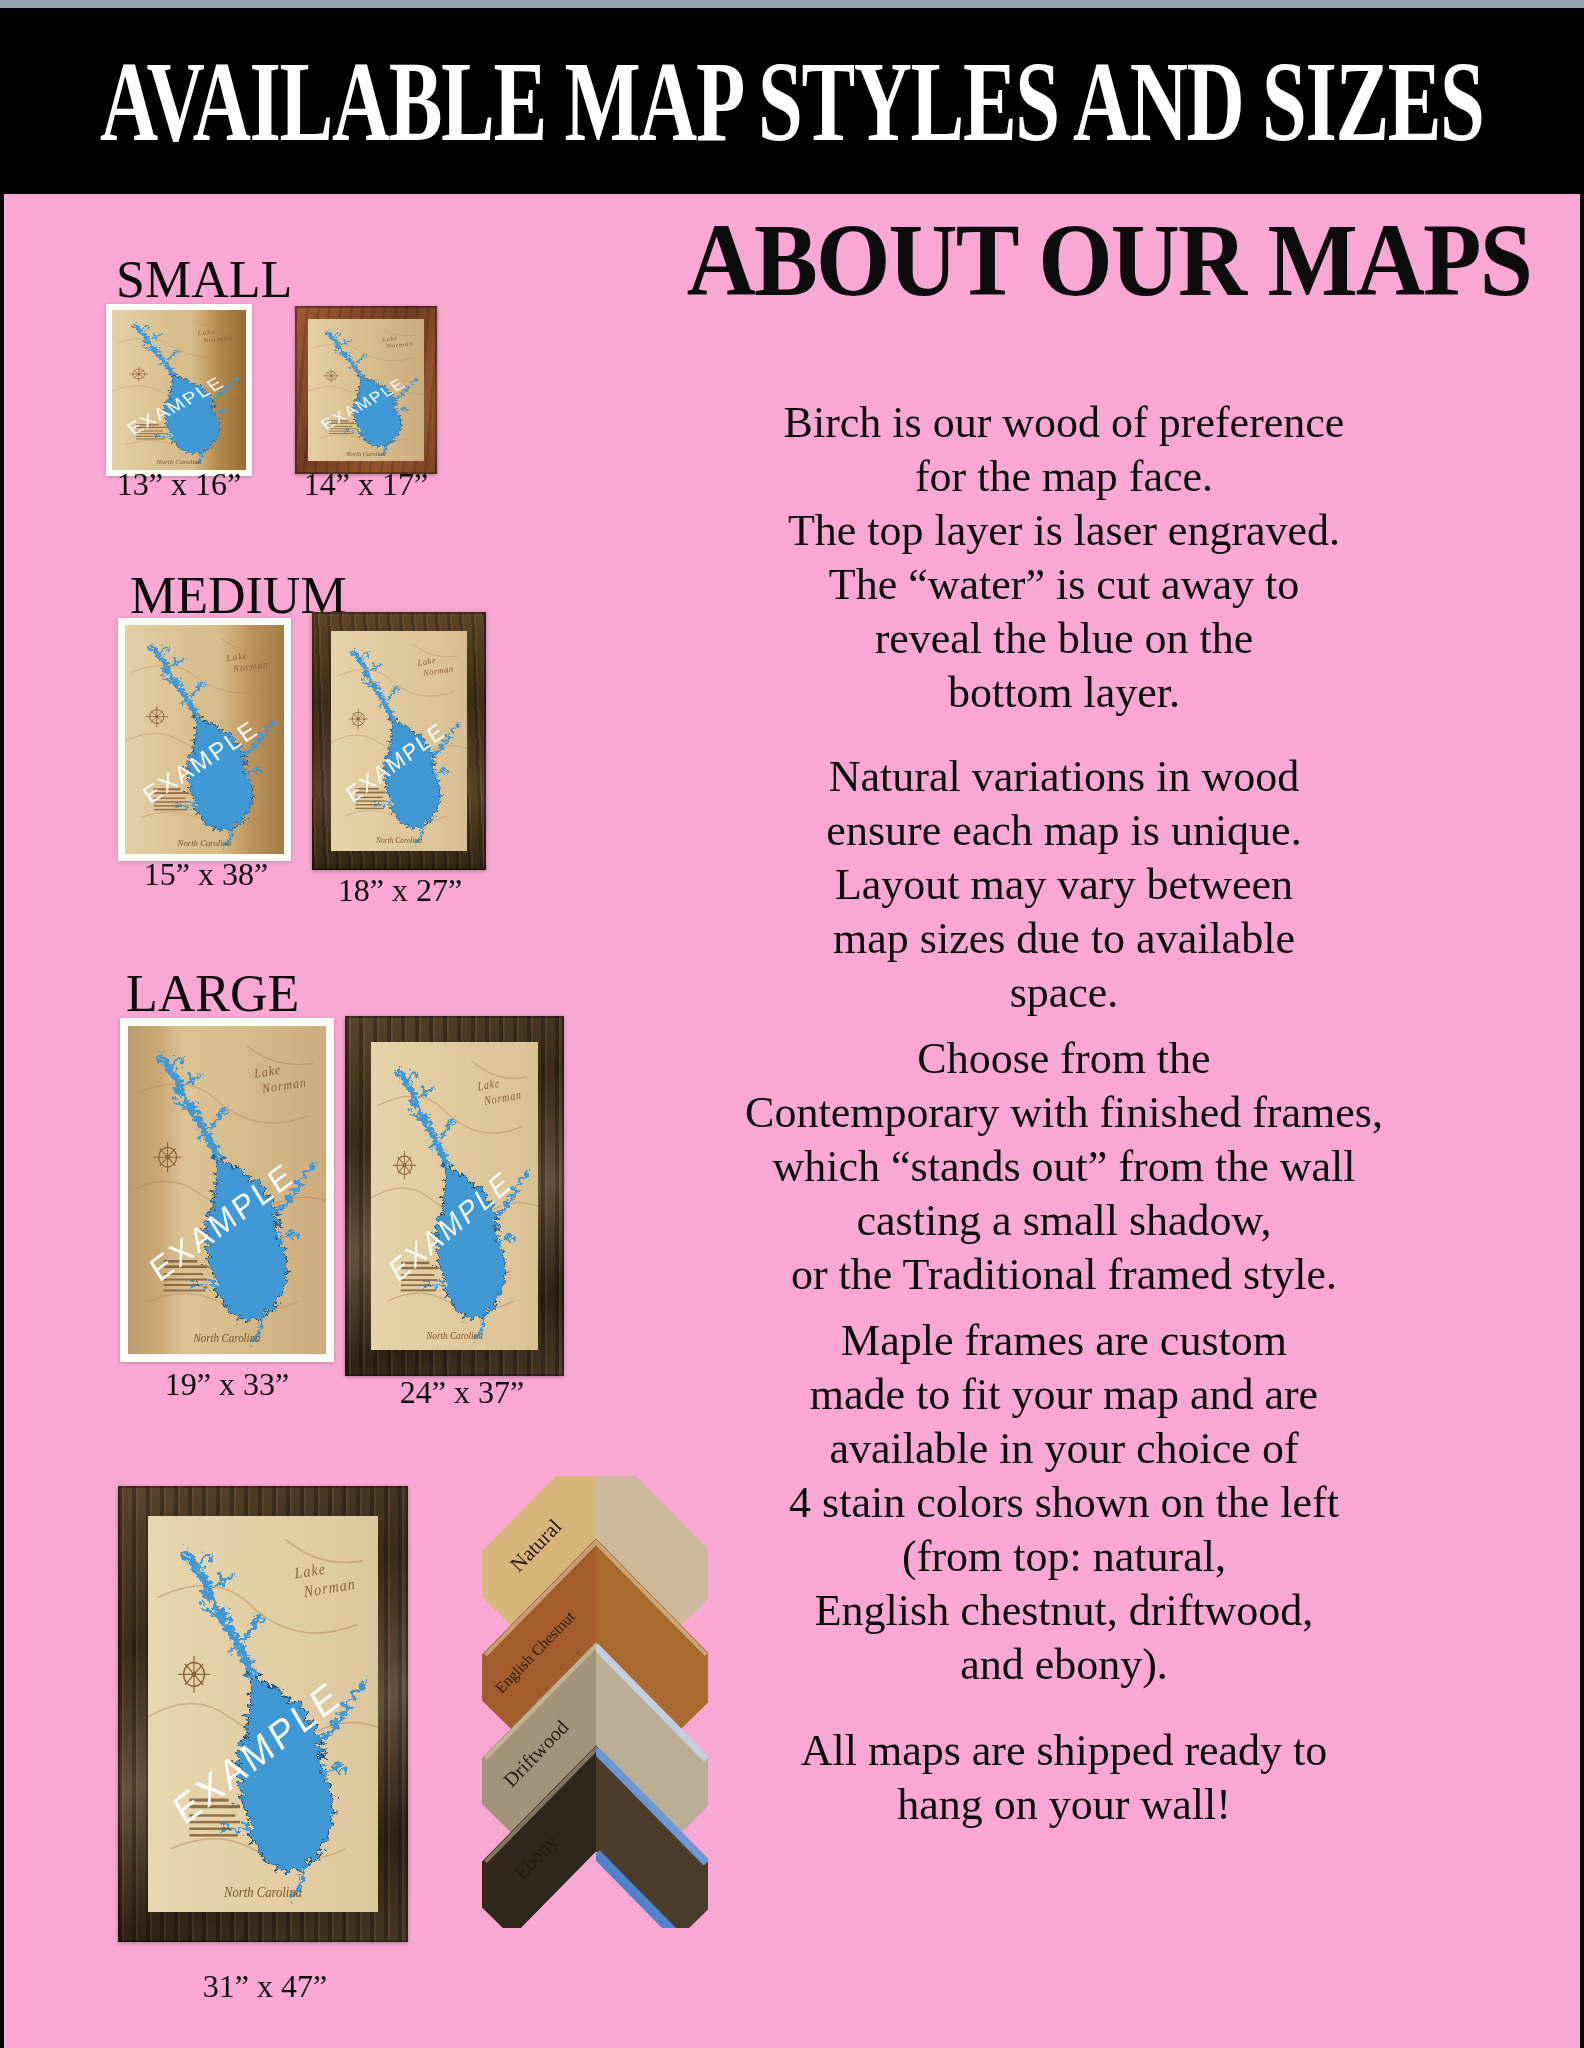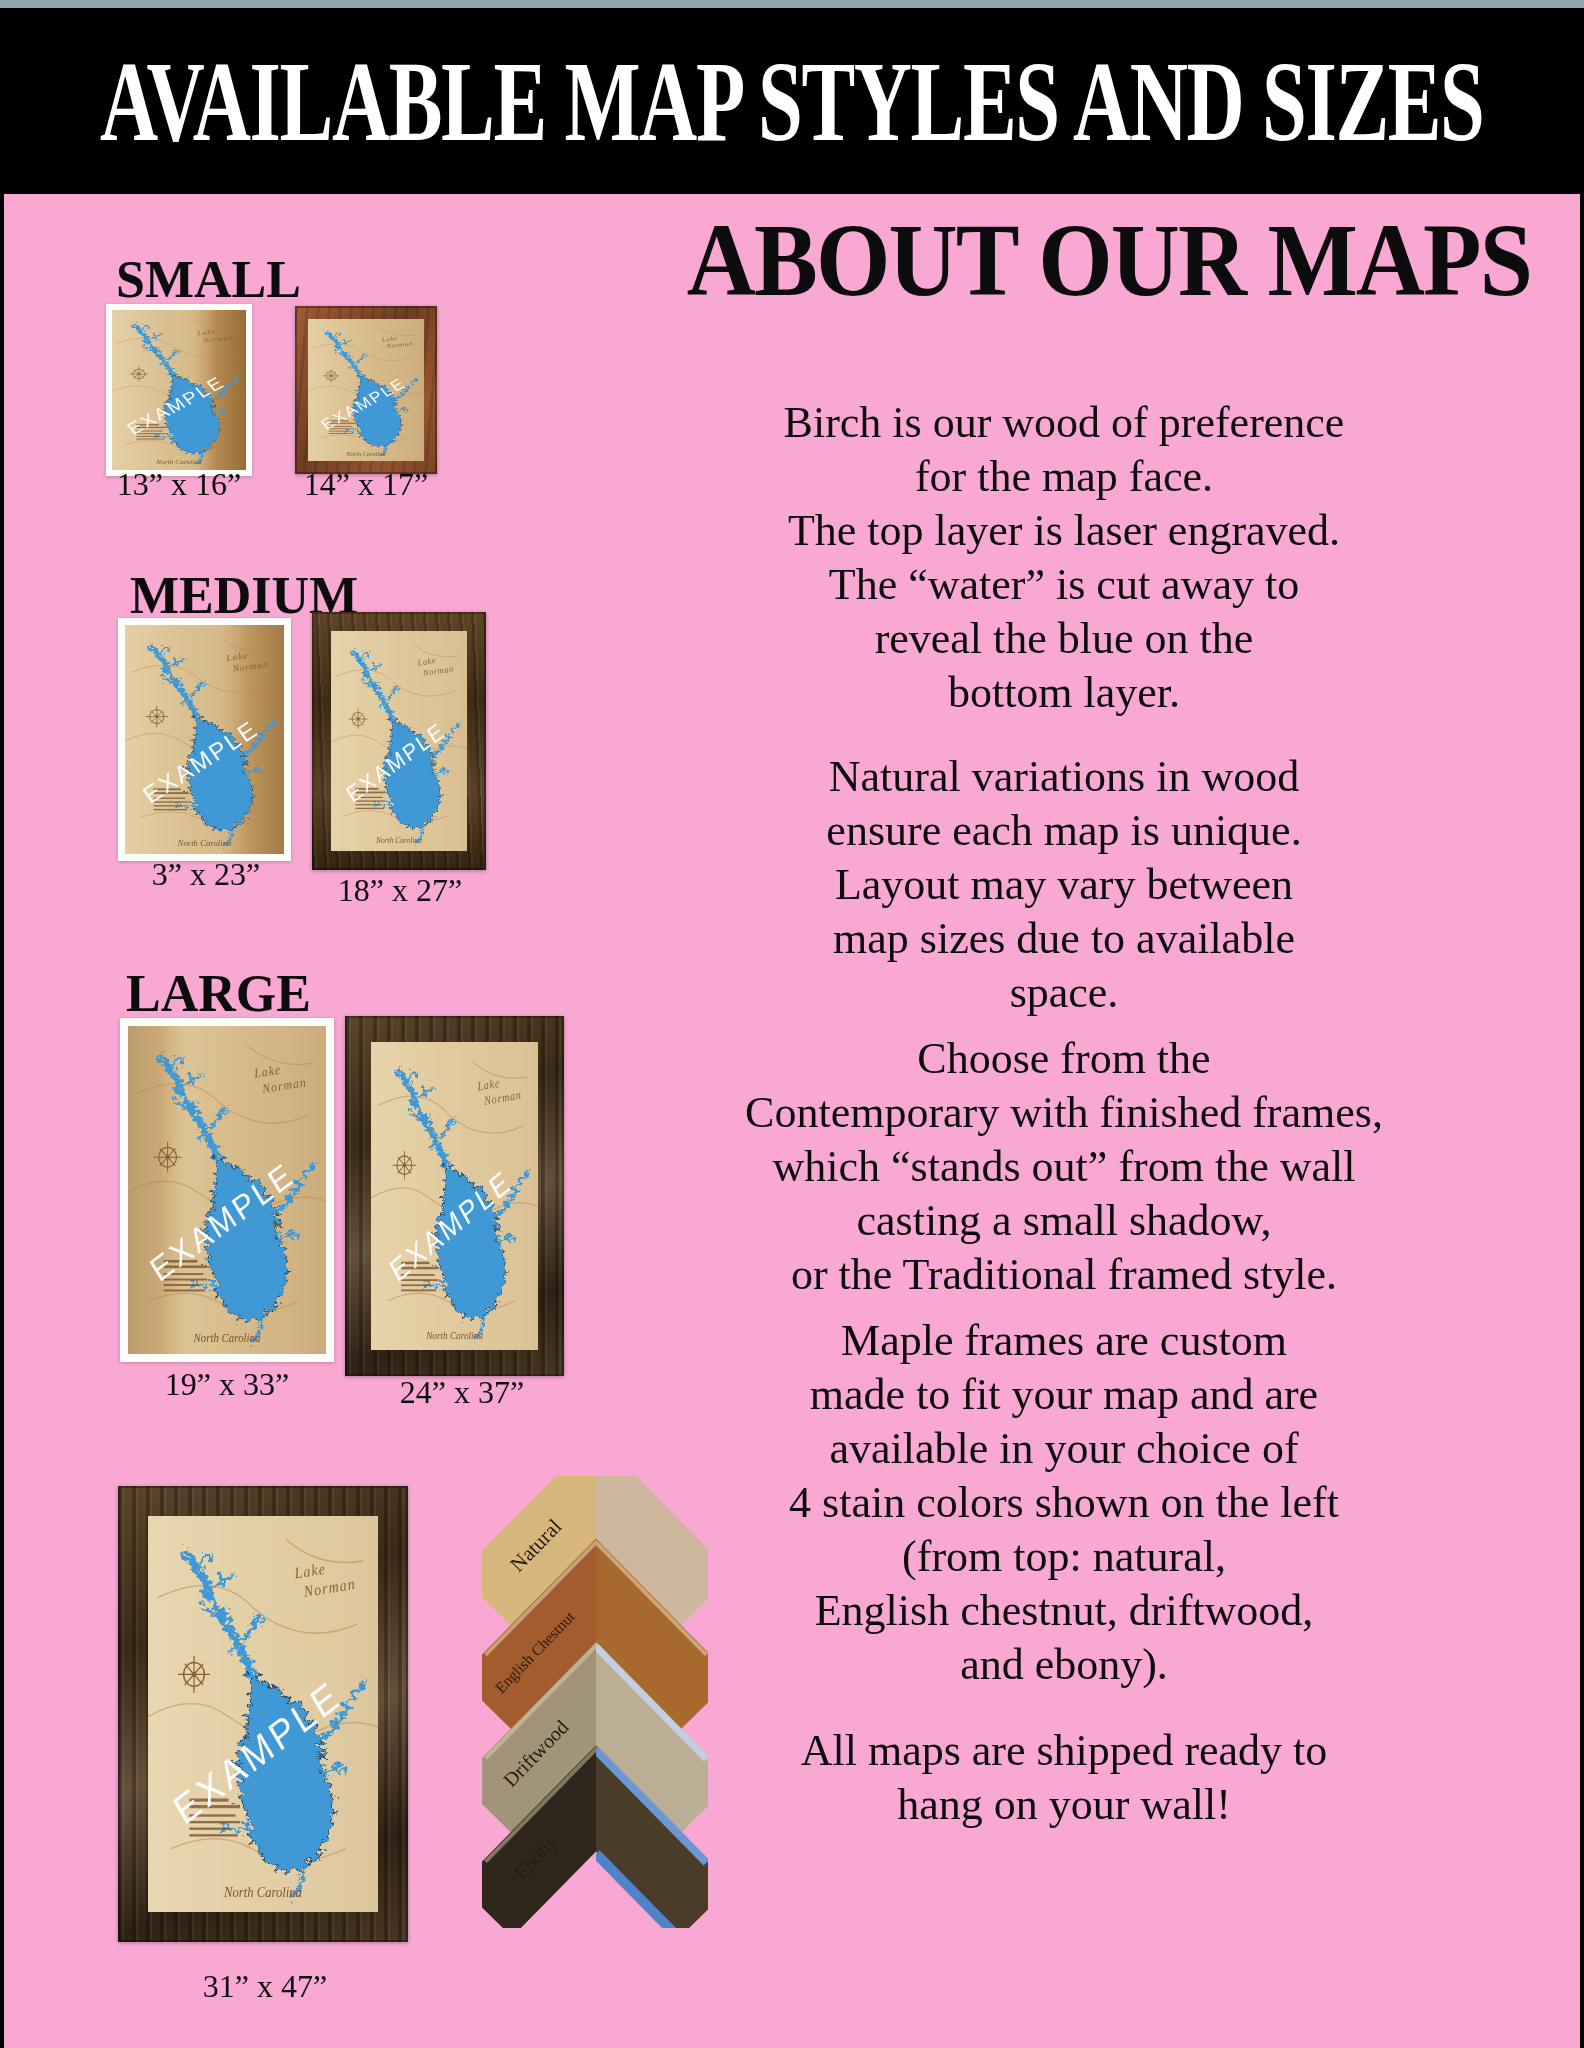--- a/index.html
+++ b/index.html
@@ -8,21 +8,21 @@
     background:#f9a8d4;box-sizing:border-box;
     border-left:4px solid #000;border-right:4px solid #000;border-bottom:6px solid #000;
     font-family:"Liberation Serif","DejaVu Serif",serif;color:#0c0c0c;overflow:hidden;
   }
   
   .banner{position:absolute;top:0;left:-4px;right:-4px;height:186px;background:#000;
     display:flex;align-items:center;justify-content:center;}
   .banner-title{color:#fff;font-weight:bold;font-size:112px;line-height:1;white-space:nowrap;
     transform:scale(0.72,1.02);letter-spacing:-2px;}
   
-  .sec-h{position:absolute;font-weight:bold;line-height:1;white-space:nowrap;letter-spacing:0;}
+  .sec-h{position:absolute;font-weight:normal;line-height:1;white-space:nowrap;letter-spacing:0;}
   #h-small {left:112px;top:246px;font-size:52px;}
   #h-medium{left:126px;top:562px;font-size:52px;}
   #h-large {left:122px;top:960px;font-size:52px;}
   #h-xl    {left:120px;top:1426px;font-size:46px;}
   
   .photo{position:absolute;background:#fdfdfa;box-sizing:border-box;padding:6px;
     box-shadow:0 1px 4px rgba(0,0,0,.22);}
   .photo svg,.frame .face svg{width:100%;height:100%;display:block;}
   .frame{position:absolute;box-sizing:border-box;
     box-shadow:inset 0 0 0 2px rgba(0,0,0,.30), 0 1px 4px rgba(0,0,0,.3);}
@@ -180,21 +180,21 @@
         <svg viewBox="0 0 200 300" preserveAspectRatio="none">
       <rect width="200" height="300" fill="url(#woodface)"></rect>
       <rect width="200" height="300" fill="#eee0bd" opacity="0.5"></rect>
           <use href="#lake-core"></use>
     </svg>
       </div>
   </div>
 
   <div class="size-cap" id="c-13">13” x 16”</div>
   <div class="size-cap" id="c-14">14” x 17”</div>
-  <div class="size-cap" id="c-15">3” x 23”</div>
+  <div class="size-cap" id="c-15">15” x 38”</div>
   <div class="size-cap" id="c-18">18” x 27”</div>
   <div class="size-cap" id="c-19">19” x 33”</div>
   <div class="size-cap" id="c-24">24” x 37”</div>
   <div class="size-cap" id="c-31">31” x 47”</div>
 
   <div class="stains">
     <svg viewBox="0 0 224 450">
       <clipPath id="clipR">
           <rect x="113" y="0" width="115" height="460"></rect>
         </clipPath>

